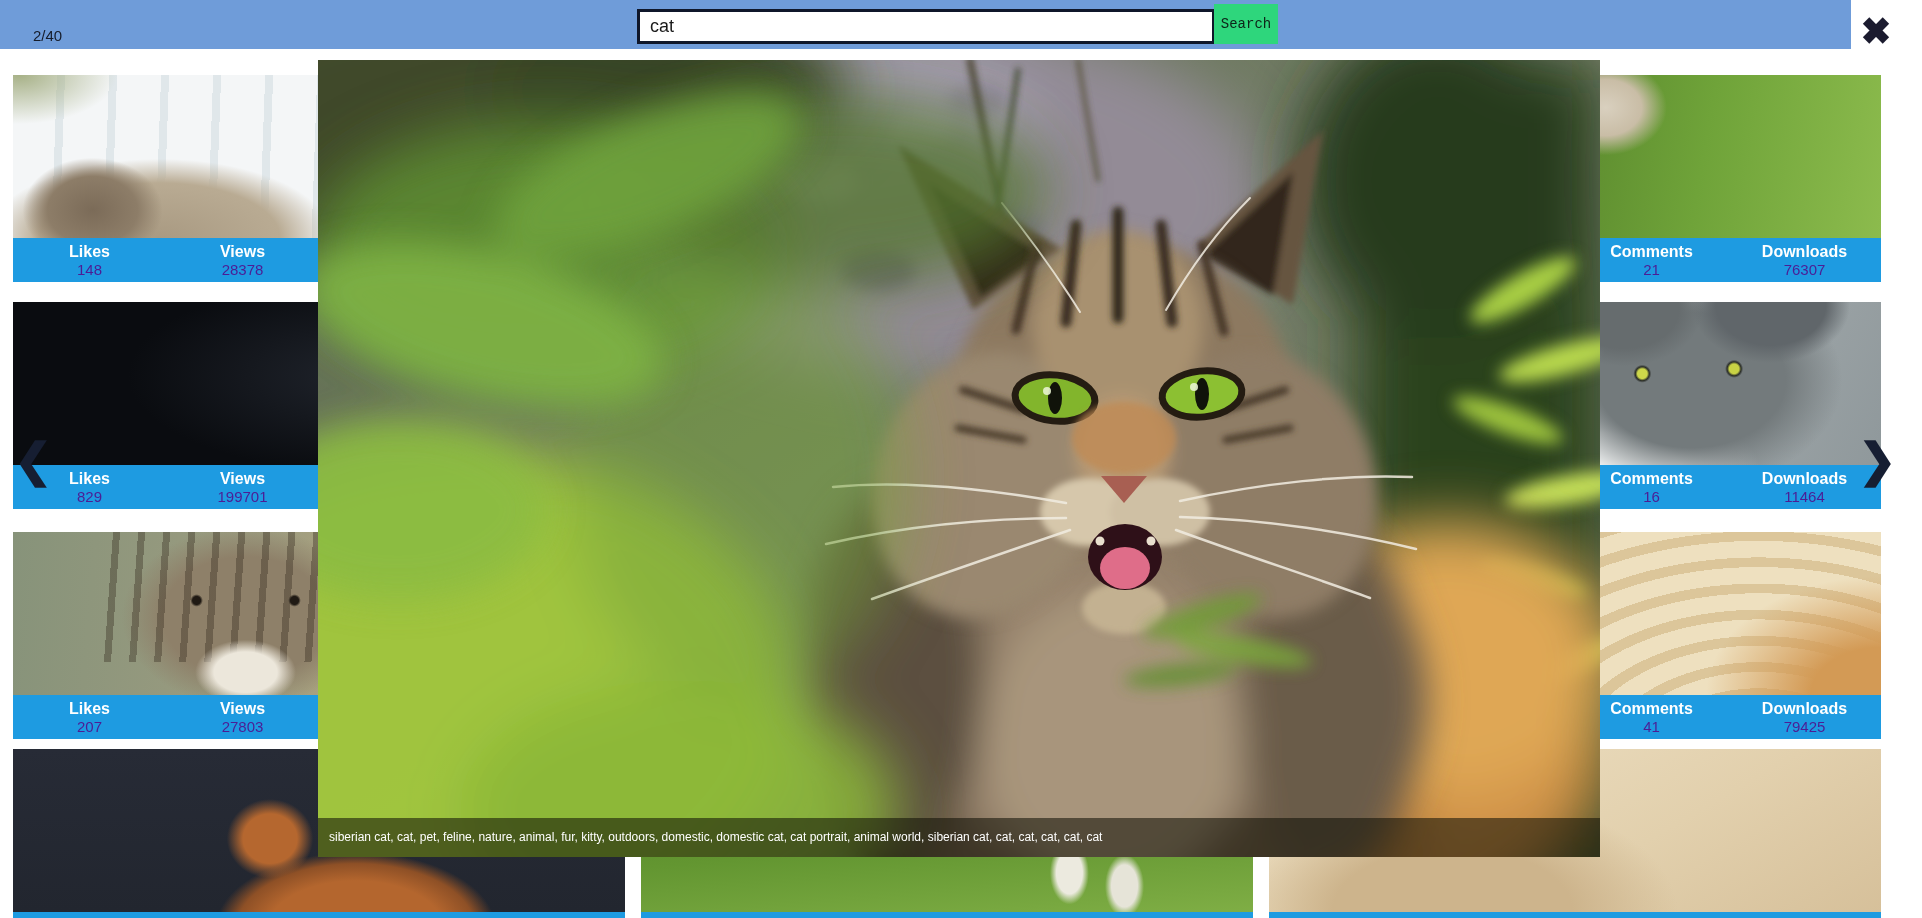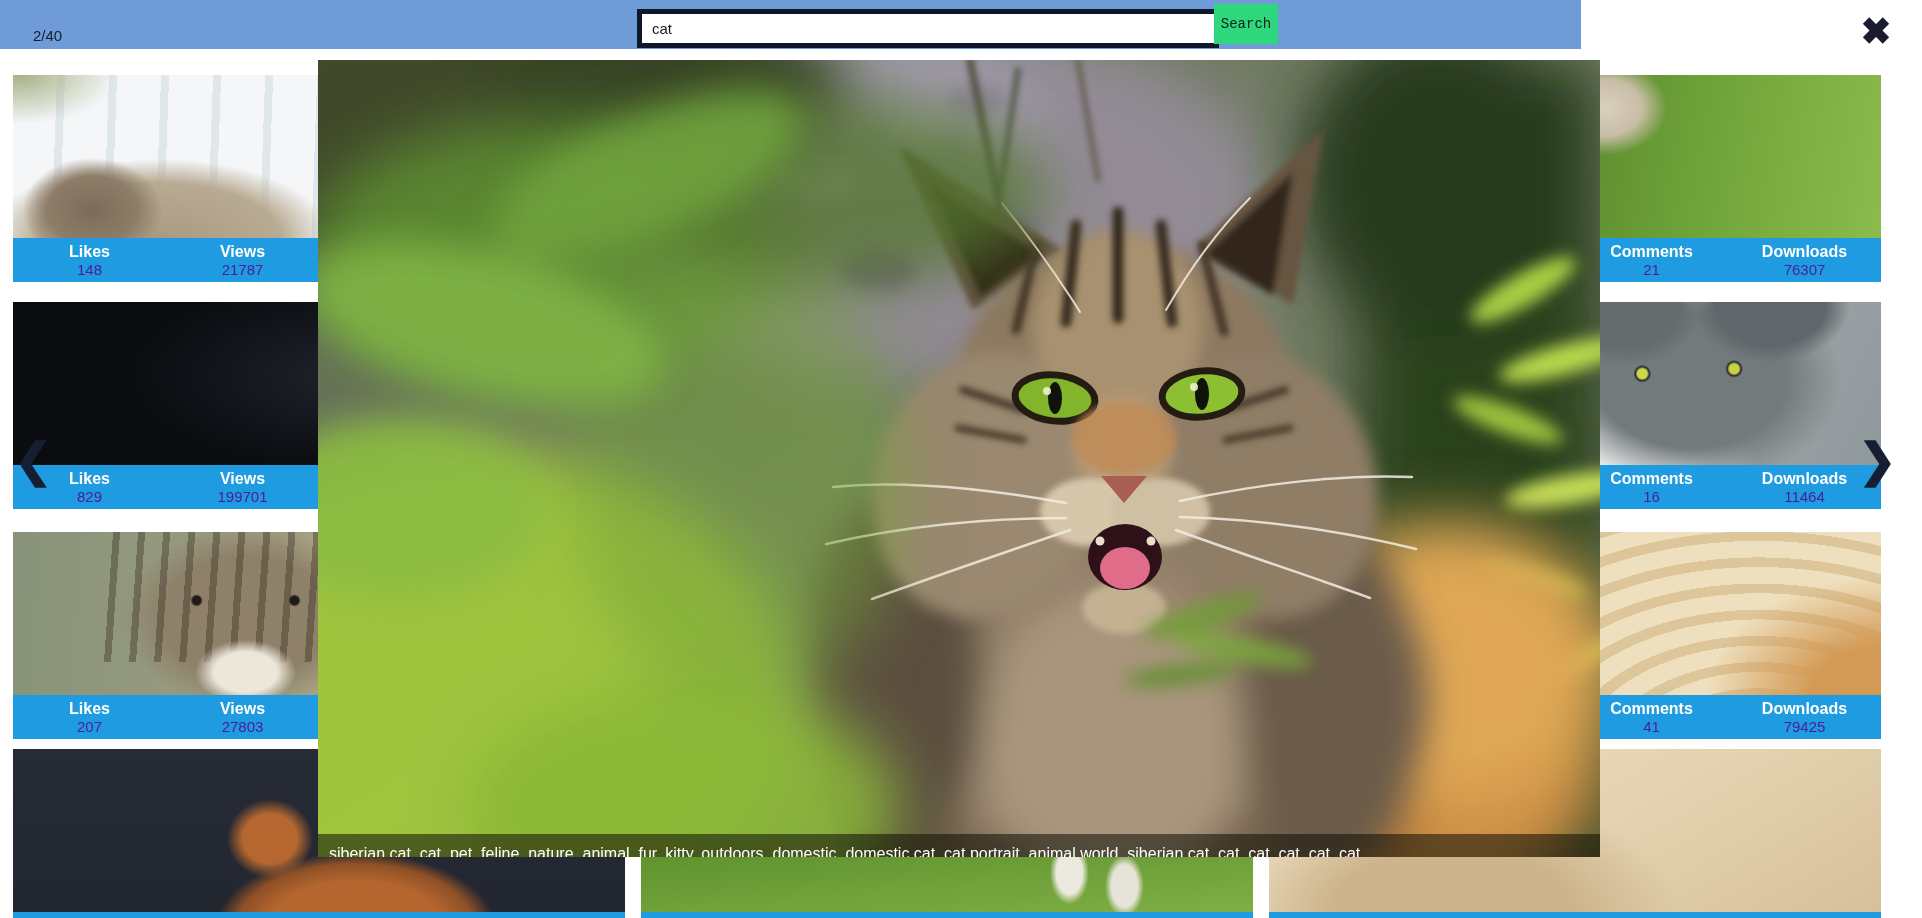--- a/index.html
+++ b/index.html
@@ -1,23 +1,23 @@
 <!DOCTYPE html>
 <html style="--topbar: #6f9cd9; --stats: #1e9be1; --btn: #2ed67c;"><head>
 <meta charset="utf-8">
 <style>
   html,body{margin:0;padding:0;background:#fff;}
   .stage{position:relative;width:1922px;height:918px;overflow:hidden;background:#fff;
          font-family:"Liberation Sans",sans-serif;}
 
   
-  .topbar{position:absolute;left:0;top:0;width:1581px;height:49px;background:var(--topbar,#6f9cd9);}
+  .topbar{position:absolute;left:0;top:0;width:1851px;height:49px;background:var(--topbar,#6f9cd9);}
   .pager{position:absolute;left:33px;top:27px;font-size:15px;color:#151c2b;}
-  .search-input{position:absolute;left:637px;top:9px;width:562px;height:29px;border:5px solid #0f172a;
-                background:#fff;font-size:15px;padding:0 0 0 10px;outline:none;
+  .search-input{position:absolute;left:637px;top:9px;width:562px;height:29px;border:3px solid #0f172a;
+                background:#fff;font-size:18px;padding:0 0 0 10px;outline:none;
                 font-family:"Liberation Sans",sans-serif;color:#1a1a1a;}
   .search-btn{position:absolute;left:1214px;top:4px;width:64px;height:40px;border:none;
               background:var(--btn,#2ed67c);color:#0d2418;font-size:14px;cursor:pointer;
               font-family:Liberation Mono, monospace;}
   .close-btn{position:absolute;left:1852px;top:8px;width:48px;height:48px;border:none;background:transparent;
              font-size:37px;font-weight:bold;color:#1b1b2f;line-height:44px;text-align:center;cursor:pointer;padding:0;}
 
   
   .card{position:absolute;width:612px;height:207px;}
   .card-img{width:612px;height:163px;overflow:hidden;}
@@ -74,22 +74,22 @@
 
   
   .arrow{position:absolute;border:none;background:transparent;font-size:46px;font-weight:bold;
          color:#161e32;cursor:pointer;padding:0;line-height:1;z-index:30;}
   .arrow-left{left:14px;top:437px;}
   .arrow-right{left:1858px;top:437px;}
 
   
   .modal{position:absolute;left:318px;top:60px;width:1282px;height:797px;overflow:hidden;z-index:20;background:#55624a;}
   .modal svg{display:block;width:1282px;height:797px;}
-  .caption{position:absolute;left:0;bottom:0;width:100%;height:23px;background:rgba(16,16,6,0.56);
-           color:#fff;font-size:16px;line-height:39px;padding-left:11px;box-sizing:border-box;
+  .caption{position:absolute;left:0;bottom:0;width:100%;height:39px;background:rgba(16,16,6,0.56);
+           color:#fff;font-size:12px;line-height:39px;padding-left:11px;box-sizing:border-box;
            white-space:nowrap;overflow:hidden;}
 </style>
 </head>
 <body>
 
 <div class="stage">
 
   <div class="topbar">
     <div class="pager">2/40</div>
     <input class="search-input" type="text" value="cat" style="">
@@ -100,21 +100,21 @@
   <div id="grid">
       <div class="card" style="left: 13px; top: 75px;">
         <div class="card-img img-tabby-cat-on-blinds"></div>
         <div class="card-stats">
           <div class="stat">
             <div class="lbl">Likes</div>
             <div class="val">148</div>
           </div>
           <div class="stat">
             <div class="lbl">Views</div>
-            <div class="val">21787</div>
+            <div class="val">28378</div>
           </div>
           <div class="stat">
             <div class="lbl"></div>
             <div class="val"></div>
           </div>
           <div class="stat">
             <div class="lbl"></div>
             <div class="val"></div>
           </div>
         </div>

